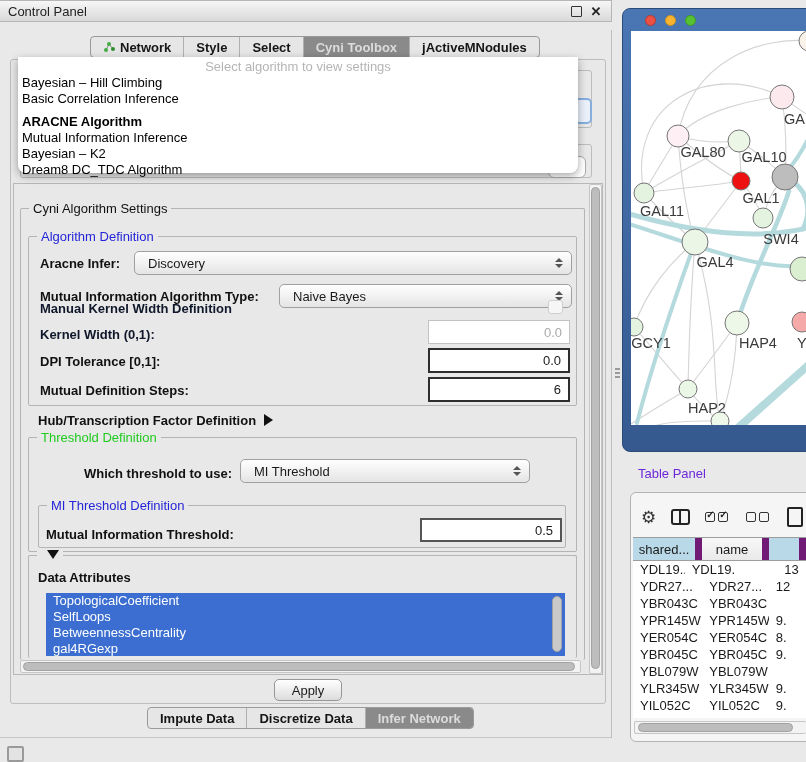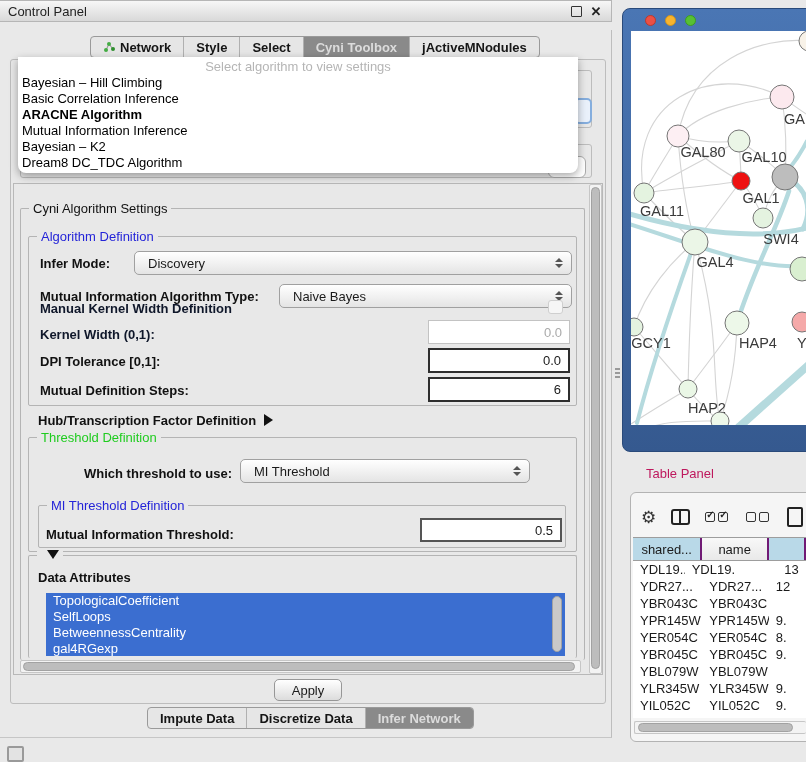--- a/index.html
+++ b/index.html
@@ -30,21 +30,21 @@
   
   .frag-group{border:1px solid #bcbcbc;border-radius:3px;box-sizing:border-box;}
   .frag-combo-btn{border:2px solid #85aede;border-radius:5px;background:#eaf1fb;box-sizing:border-box;}
   .frag-white{background:#fff;border:1px solid #aaa;border-radius:6px;box-sizing:border-box;}
 
   
   .dd-overlay{left:18px;top:57px;width:560px;height:116px;background:#fff;
     border-radius:0 0 8px 8px;box-shadow:0 3px 9px rgba(0,0,0,.35);z-index:30;}
   .dd-placeholder{height:16px;line-height:16px;text-align:center;color:#b5b5b5;margin-top:2px;}
   .dd-item{height:16px;line-height:16px;padding-left:4px;color:#000;}
-  .dd-item.bold{font-weight:bold;}
+  .dd-item.bold{font-weight:bold;margin-top:7px;}
 
   
   .viewport{left:13px;top:183px;width:590px;height:492px;border:1px solid #b8b8b8;background:#e8e8e8;box-sizing:border-box;}
   .groupbox{position:absolute;border:1px solid #b4b4b4;border-radius:2px;box-sizing:border-box;}
   .groupbox>.gb-title{position:absolute;top:-8px;left:8px;background:#e8e8e8;padding:0 4px;white-space:nowrap;}
   .t-black{color:#111;}
   .t-blue{color:#2424d8;}
   .t-green{color:#1fcc1f;}
   .lbl{position:absolute;font-weight:bold;color:#111;white-space:nowrap;}
   .lbl.dis{color:#0f172a;}
@@ -69,32 +69,32 @@
   .btn{position:absolute;border:1px solid #979797;border-radius:5px;background:linear-gradient(#ffffff,#dcdcdc);
     display:flex;align-items:center;justify-content:center;box-sizing:border-box;}
 
   
   .net-win{left:622px;top:8px;width:190px;height:444px;background:linear-gradient(#4a76b4,#35598f);
     border:1px solid #2a4a7a;border-radius:8px 0 0 8px;box-sizing:border-box;z-index:5;}
   .tl-btn{position:absolute;width:11px;height:11px;border-radius:50%;box-sizing:border-box;}
   .net-canvas{position:absolute;left:8px;top:22px;width:176px;height:394px;background:#fff;overflow:hidden;}
 
   
-  .tp-title{position:absolute;color:#be185d;margin-left:8px;}
+  .tp-title{position:absolute;color:#6d28d9;}
   .tp-box{position:absolute;background:#f5f5f5;border:1px solid #b3b3b3;border-radius:6px 0 0 6px;box-sizing:border-box;}
   .tp-toolbar{position:absolute;display:flex;align-items:center;gap:15px;}
   .icon-btn{display:flex;align-items:center;justify-content:center;color:#333;}
   .split-icon{width:19px;height:16px;border:2px solid #222;border-radius:3px;position:relative;box-sizing:border-box;}
   .split-icon:before{content:"";position:absolute;left:6px;top:0;bottom:0;width:2px;background:#222;}
   .cb{width:10px;height:10px;border:1.5px solid #333;border-radius:2px;box-sizing:border-box;position:relative;display:inline-block;margin-right:3px;}
   .cb.checked:before{content:"✓";position:absolute;left:0px;top:-4px;font-size:10px;font-weight:bold;color:#222;}
   .doc-icon{width:16px;height:20px;border:2px solid #222;border-radius:2px;box-sizing:border-box;}
   .tbl{position:absolute;background:#fff;border-top:1px solid #9d9d9d;overflow:hidden;}
   .tbl-header{display:flex;height:22px;border-bottom:1px solid #9d9d9d;}
-  .th{box-sizing:border-box;border-right:2px solid #701a75;background:linear-gradient(#f8f8f8,#e9e9e9);
+  .th{box-sizing:border-box;border-right:7px solid #701a75;background:linear-gradient(#f8f8f8,#e9e9e9);
     display:flex;align-items:center;justify-content:center;}
   .th.hl{background:#b9d9e8;}
   .tr{display:flex;height:17px;}
   .td{box-sizing:border-box;padding-left:7px;line-height:17px;white-space:nowrap;overflow:hidden;}
   .grip{position:absolute;width:5px;height:12px;background:repeating-linear-gradient(#9a9a9a 0 2px,#e9e9e9 2px 4px);}
   .mini-square{position:absolute;width:17px;height:16px;border:2px solid #9a9a9a;background:#e3e3e3;border-radius:2px;box-sizing:border-box;}
 </style>
 </head>
 <body>
 
@@ -157,21 +157,21 @@
   <div class="abs viewport"></div>
 
   <div class="groupbox" style="left:20px;top:208px;width:565px;height:452px;border-bottom:none;">
     <span class="gb-title t-black">Cyni Algorithm Settings</span>
   </div>
 
   <div class="groupbox" style="left:28px;top:236px;width:549px;height:170px;">
     <span class="gb-title t-blue">Algorithm Definition</span>
   </div>
 
-  <span class="lbl" style="left:40px;top:256px;">Infer Mode:</span>
+  <span class="lbl" style="left:40px;top:256px;">Aracne Infer:</span>
   <div class="combo" style="left:134px;top:251px;width:438px;">
     <span>Discovery</span>
     <span class="arrows">
         <span class="arr-up"></span>
         <span class="arr-dn"></span>
       </span>
   </div>
 
   <span class="lbl" style="left:40px;top:289px;">Mutual Information Algorithm Type:</span>
   <div class="combo" style="left:279px;top:284px;width:293px;">

